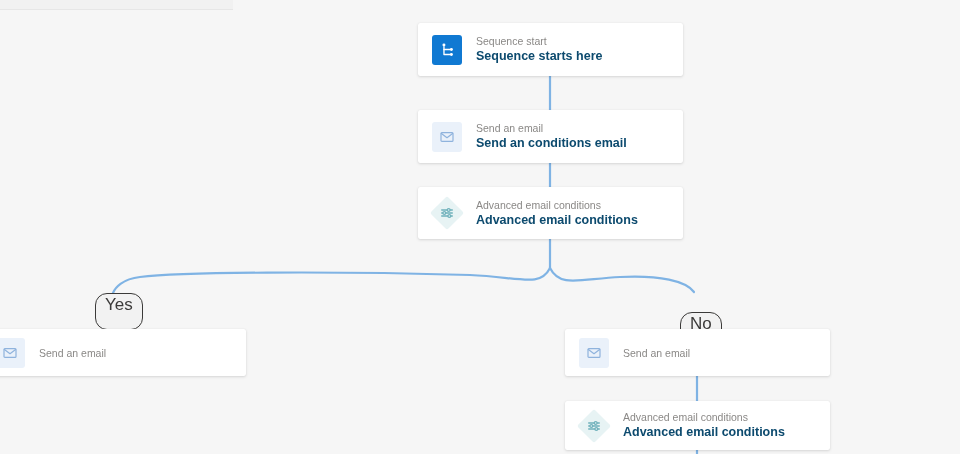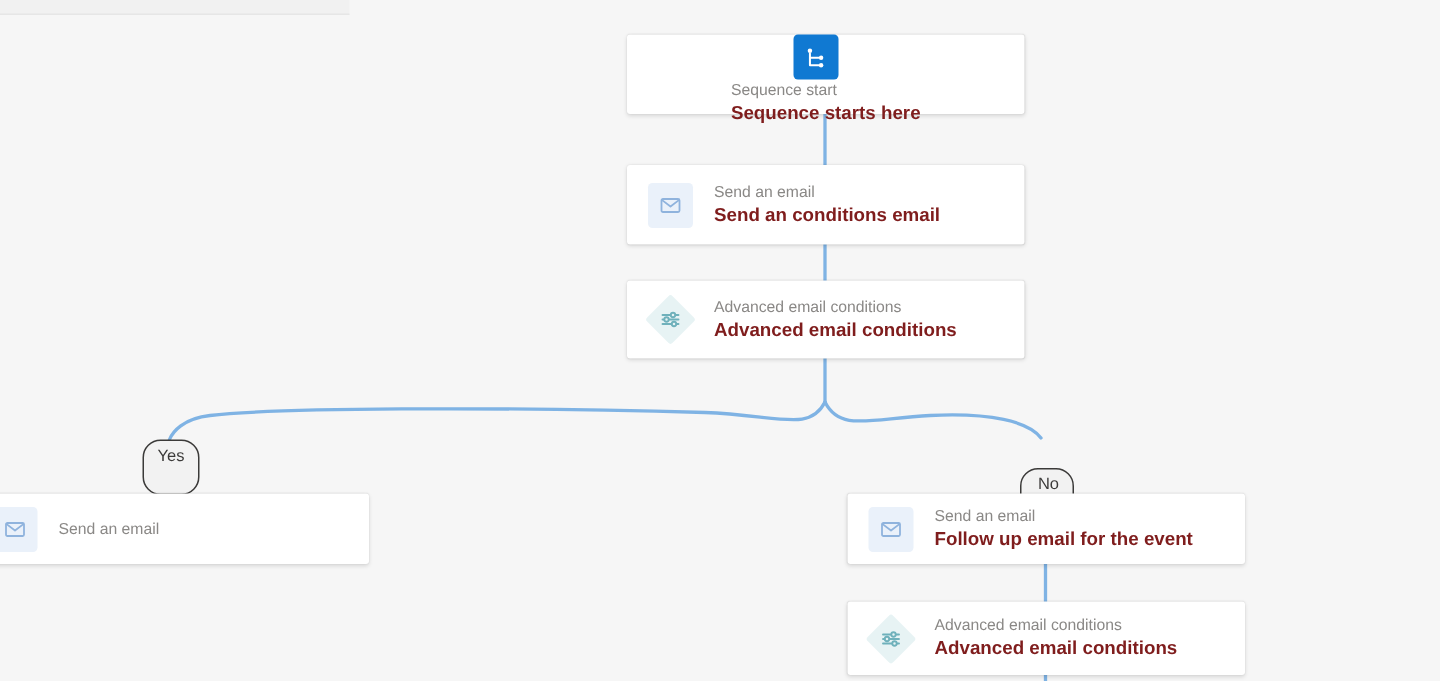--- a/index.html
+++ b/index.html
@@ -119,37 +119,37 @@
   .node-kicker {
     font-size: 10.5px;
     line-height: 14px;
     color: #8a8886;
     white-space: nowrap;
   }
   .node-title {
     font-size: 12.5px;
     line-height: 17px;
     font-weight: bold;
-    color: #7f1d1d;
+    color: #0c4a6e;
     white-space: nowrap;
   }
 
   
   .pill {
     position: absolute;
     height: 37px;
     min-width: 36px;
     padding: 0 9px;
     border: 1.3px solid #3b3a39;
     border-radius: 12px;
     background: #f2f2f2;
     color: #3b3a39;
-    font-size: 11px;
+    font-size: 17px;
     line-height: 21px;
-    text-align: right;
+    text-align: left;
     box-sizing: border-box;
   }
 </style>
 </head>
 <body>
 
 <div id="canvas">
 
   <div class="top-strip"></div>
 
@@ -169,21 +169,21 @@
       <path d="M113,316 L113,329"></path>
 
       <path d="M697,316 L697,329"></path>
 
       <path d="M697,376 L697,401"></path>
 
       <path d="M697,450 L697,454"></path>
     </g>
   </svg>
 
-  <div class="node" style="left:418px; top:23px; width:265px; height:53px;flex-direction:column;">
+  <div class="node" style="left:418px; top:23px; width:265px; height:53px;">
     <div class="node-icon">
       <div class="icon-start">
         <svg width="17" height="17" viewBox="0 0 24 24" fill="none" stroke="#ffffff" stroke-width="1.9" stroke-linecap="round" stroke-linejoin="round">
           <circle cx="7" cy="5.5" r="2.1" fill="#ffffff" stroke="none"></circle>
           <circle cx="17.5" cy="12" r="2.1" fill="#ffffff" stroke="none"></circle>
           <circle cx="17.5" cy="19" r="2.1" fill="#ffffff" stroke="none"></circle>
           <path d="M7 8 L7 19 L15.4 19"></path>
           <path d="M7 12 L15.4 12"></path>
         </svg>
       </div>
@@ -249,21 +249,20 @@
     <div class="node-icon">
       <div class="icon-email">
         <svg width="16" height="16" viewBox="0 0 24 24" fill="none" stroke="#8fb3dd" stroke-width="1.8" stroke-linecap="round" stroke-linejoin="round">
           <rect x="3" y="5.5" width="18" height="13" rx="1.4"></rect>
           <path d="M3.6 6.6 L12 13 L20.4 6.6"></path>
         </svg>
       </div>
     </div>
     <div class="node-text">
       <span class="node-kicker">Send an email</span>
-      <span class="node-title">Follow up email for the event</span>
     </div>
   </div>
 
   <div class="node" style="left:565px; top:401px; width:265px; height:49px;">
     <div class="node-icon">
       <div class="icon-cond">
         <svg width="16" height="16" viewBox="0 0 24 24" fill="none" stroke="#6fb1bb" stroke-width="1.9" stroke-linecap="round">
           <path d="M4 7.5 L20 7.5"></path>
           <path d="M4 12 L20 12"></path>
           <path d="M4 16.5 L20 16.5"></path>

